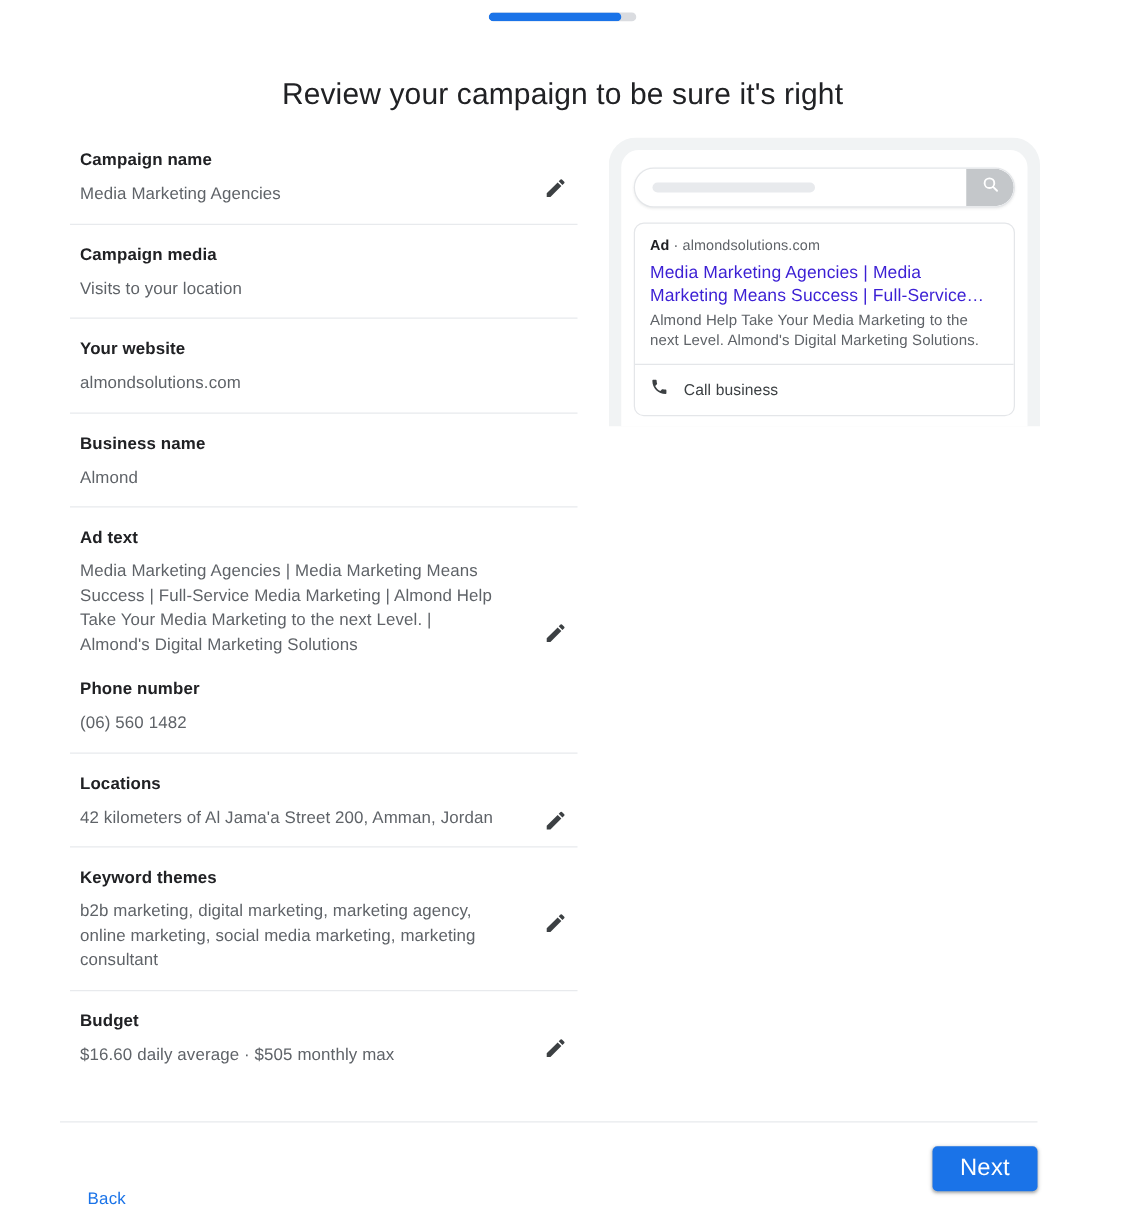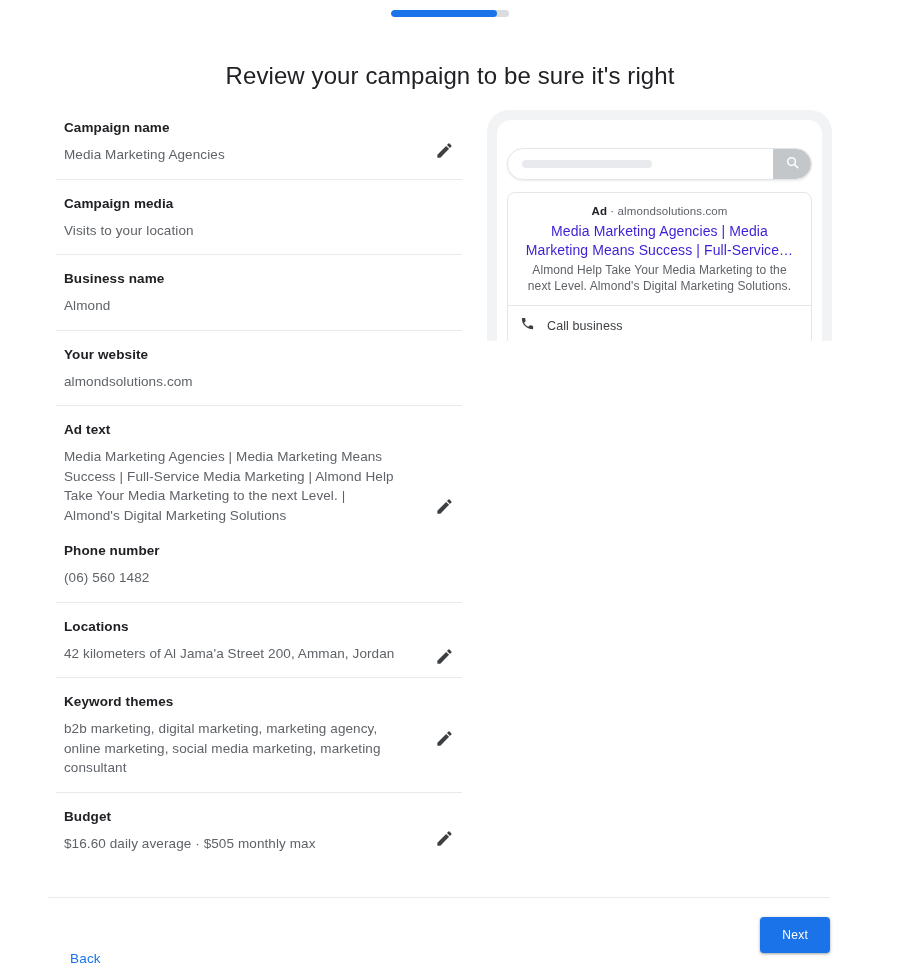--- a/index.html
+++ b/index.html
@@ -139,22 +139,21 @@
     border-radius: 22px;
     box-sizing: border-box;
     padding: 10px;
   }
   .phone-screen {
     width: 100%;
     height: 100%;
     background: #ffffff;
     border-radius: 14px;
     box-sizing: border-box;
-    padding: 28px 10px 0 10px;
-    text-align: center;
+    padding: 14px 10px 0 10px;
   }
 
   .search-pill {
     position: relative;
     height: 30px;
     border: 1px solid #e4e6e9;
     border-radius: 16px;
     background: #fff;
     box-shadow: 0 1px 2px rgba(60,64,67,0.10);
     display: flex;
@@ -250,21 +249,21 @@
     padding: 8px 16px;
     margin-left: 6px;
     background: none;
     border: none;
     font-family: inherit;
     margin-top: 47px;
   }
   .next-btn {
     background: #1a73e8;
     color: #ffffff;
-    font-size: 12px;
+    font-size: 19px;
     font-weight: 500;
     letter-spacing: 0.25px;
     border: none;
     border-radius: 4px;
     padding: 0 22px;
     height: 36px;
     cursor: pointer;
     font-family: inherit;
     box-shadow: 0 1px 2px rgba(60,64,67,0.30), 0 1px 3px 1px rgba(60,64,67,0.15);
   }
@@ -300,29 +299,29 @@
 
     <div class="review-section">
       <div class="group">
         <div class="field-label">Campaign media</div>
         <div class="field-value">Visits to your location</div>
       </div>
     </div>
 
     <div class="review-section">
       <div class="group">
+        <div class="field-label">Your website</div>
+        <div class="field-value">almondsolutions.com</div>
+      </div>
+    </div>
+
+    <div class="review-section">
+      <div class="group">
         <div class="field-label">Business name</div>
         <div class="field-value">Almond</div>
-      </div>
-    </div>
-
-    <div class="review-section">
-      <div class="group">
-        <div class="field-label">Your website</div>
-        <div class="field-value">almondsolutions.com</div>
       </div>
     </div>
 
     <div class="review-section">
       <div class="group">
         <div class="field-label">Ad text</div>
         <div class="field-value">Media Marketing Agencies | Media Marketing Means Success | Full-Service Media Marketing | Almond Help Take Your Media Marketing to the next Level. | Almond's Digital Marketing Solutions</div>
         <button class="edit-btn" style="top:72px;">
           <span>
             <svg width="19" height="19" viewBox="0 0 24 24" fill="#3c4043">

